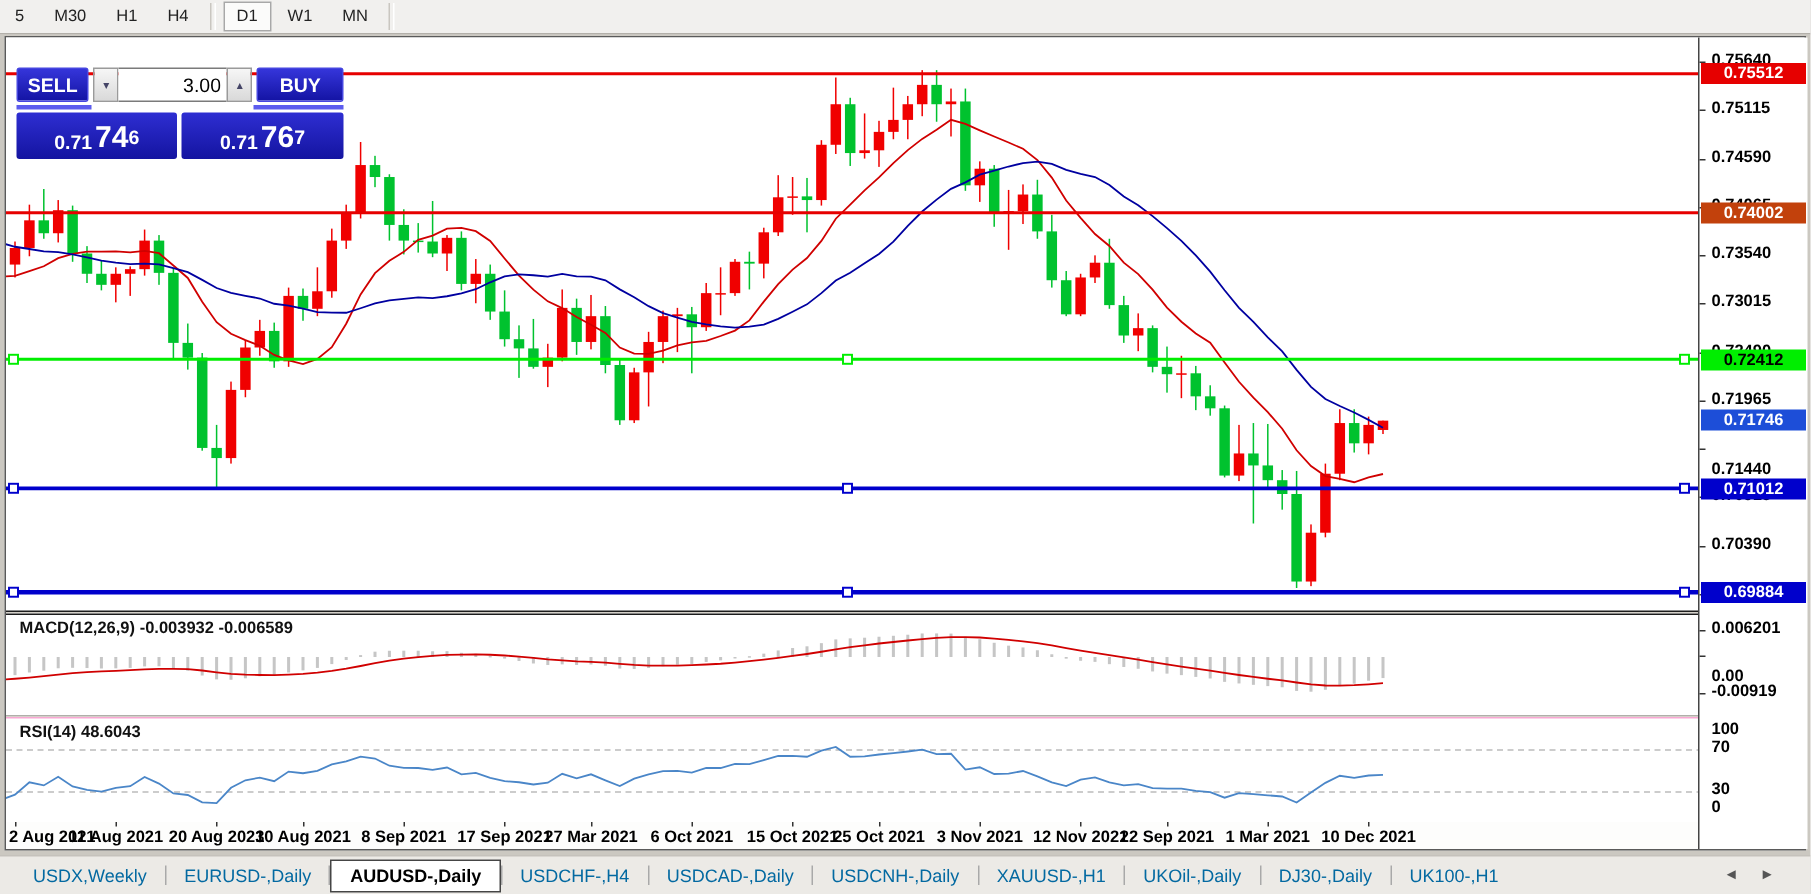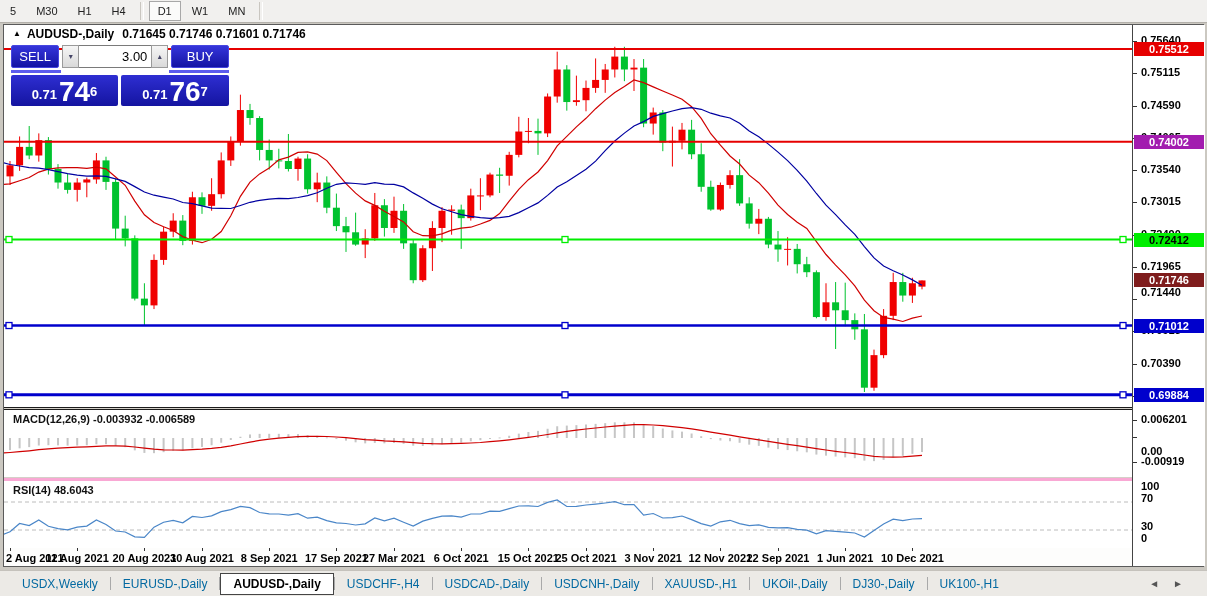--- a/index.html
+++ b/index.html
@@ -14,54 +14,54 @@
   
   #chart-window{position:absolute;left:3px;top:24px;width:1201px;height:543px;background:#ffffff;
                 border:1px solid #5a5a5a;box-sizing:border-box;}
   #chart-title{position:absolute;left:9px;top:2px;font-size:12px;font-weight:700;color:#000;z-index:30;}
   #chart-title .tri{font-size:8px;vertical-align:2px;margin-right:6px;}
   #chart-title .vals{margin-left:8px;}
   
   .panel{position:absolute;left:0;background:#fff;}
   #plot-main{top:0;width:1128px;height:382px;border-bottom:1px solid #1c1c1c;}
   #plot-macd{top:384px;width:1128px;height:67px;border-top:1px solid #1c1c1c;border-bottom:1px solid #1c1c1c;box-sizing:content-box;}
-  #plot-rsi{top:453px;width:1128px;height:69px;border-top:3px solid #f9a8d4;border-bottom:1px solid #1c1c1c;text-decoration:underline;}
+  #plot-rsi{top:453px;width:1128px;height:69px;border-top:1px solid #f9a8d4;border-bottom:1px solid #1c1c1c;text-decoration:underline;}
   #gap1{position:absolute;left:0;top:383px;width:1128px;height:1px;background:#d4d0c8;}
   #gap2{position:absolute;left:0;top:452px;width:1128px;height:1px;background:#d4d0c8;}
   .ind-label{position:absolute;left:9px;top:3px;font-size:11px;font-weight:600;color:#111;z-index:5;}
   
   #axis-col{position:absolute;left:1128px;top:0;width:73px;height:541px;background:#fff;
             border-left:1px solid #444;box-sizing:border-box;}
   .tick-label{position:absolute;left:8px;font-size:11px;font-weight:700;color:#000;white-space:nowrap;}
   .tick-dash{position:absolute;left:0;width:4px;height:1px;background:#333;}
   .price-badge{position:absolute;left:1px;width:70px;height:14px;font-size:11px;font-weight:700;
                text-align:center;line-height:14px;z-index:6;}
   
   #date-axis{position:absolute;left:0;top:523px;width:1128px;height:18px;background:#fdfdfc;}
   .date-label{position:absolute;top:4px;font-size:11px;font-weight:600;color:#000;white-space:nowrap;}
   .date-tick{position:absolute;top:0;width:1px;height:3px;background:#333;}
   
   #trade-panel{position:absolute;left:7px;top:20px;width:218px;height:58px;z-index:20;}
   .tp-row1{display:flex;height:23px;}
-  .tp-btn{background:linear-gradient(180deg,#3535da,#1414a4);color:#fff;font-size:13px;font-weight:400;
+  .tp-btn{background:linear-gradient(180deg,#3535da,#1414a4);color:#fff;font-size:13px;font-weight:700;
           display:flex;align-items:center;justify-content:center;border:1px solid #4646e0;border-radius:2px;cursor:pointer;}
   #sell-btn{width:50px;} #buy-btn{width:60px;margin-left:3px;}
   .tp-spin{display:flex;margin-left:3px;}
   .spin-btn{width:15px;background:linear-gradient(180deg,#f6f6f6,#d9d9d9);border:1px solid #9a9a9a;
             font-size:8px;color:#446;display:flex;align-items:center;justify-content:center;cursor:pointer;}
   #qty-field{width:64px;border:1px solid #7a7a7a;border-left:none;border-right:none;font-size:13px;
              text-align:right;padding:0 4px;color:#000;font-family:"Liberation Sans",sans-serif;}
   .tp-underline{position:absolute;top:25px;height:3px;background:#5c5cee;}
   #ul-sell{left:0;width:50px;} #ul-buy{left:158px;width:60px;}
   .tp-row2{display:flex;margin-top:7px;}
   .tp-price{background:linear-gradient(180deg,#2e2ed2,#1414a0);color:#fff;border-radius:2px;height:30px;
             display:flex;align-items:flex-end;justify-content:center;padding-bottom:1px;cursor:pointer;}
   #sell-price{width:107px;} #buy-price{width:108px;margin-left:3px;}
   .tp-small{font-size:13px;font-weight:700;margin-right:2px;line-height:20px;}
-  .tp-big{font-size:28px;font-weight:700;line-height:26px;}
+  .tp-big{font-size:20px;font-weight:700;line-height:26px;}
   .tp-sup{font-size:13px;font-weight:700;line-height:34px;align-self:flex-start;}
   
   #tab-bar{position:absolute;left:0;top:570px;width:1207px;height:26px;background:#eceae6;
            border-top:1px solid #c5c2bc;display:flex;align-items:center;padding-left:10px;box-sizing:border-box;}
   .chart-tab{font-size:12px;color:#0369a1;padding:4px 12px;cursor:pointer;white-space:nowrap;}
   .chart-tab.active{background:#ffffff;border:1px solid #454545;font-weight:700;color:#000;padding:3px 12px;}
   .tabsep{width:1px;height:13px;background:#a9a9a9;}
   #tab-arrows{position:absolute;right:10px;top:7px;font-size:10px;color:#555;letter-spacing:14px;cursor:pointer;}
   svg{position:absolute;left:0;top:0;}
 </style>
@@ -74,23 +74,20 @@
     <div class="tf-btn">H1</div>
     <div class="tf-btn">H4</div>
     <div class="tf-sep"></div>
     <div class="tf-btn active">D1</div>
     <div class="tf-btn">W1</div>
     <div class="tf-btn">MN</div>
     <div class="tf-sep"></div>
   </div>
 
 <div id="chart-window">
-  <div id="chart-title">
-    <span class="tri">▲</span><span>AUDUSD-,Daily</span><span class="vals">0.71645 0.71746 0.71601 0.71746</span>
-  </div>
 
   <div id="plot-main" class="panel">
     <svg id="svg-main" width="1128" height="382">
         <g>
           <rect x="-4.1" y="141.54580000000038" width="1" height="33.78649999999968" fill="#f00000"></rect>
           <rect x="-7.1" y="147.07450000000046" width="7" height="23.957700000000102" fill="#f00000"></rect>
           <rect x="5.5" y="136.0171000000003" width="1" height="23.957700000000102" fill="#f00000"></rect>
           <rect x="2.5" y="140.31720000000053" width="7" height="11.057399999999461" fill="#f00000"></rect>
           <rect x="15.1" y="111.4451000000003" width="1" height="34.4008000000003" fill="#f00000"></rect>
           <rect x="12.1" y="121.88820000000051" width="7" height="18.429000000000016" fill="#f00000"></rect>
@@ -440,21 +437,21 @@
       <div class="date-label" style="left: 524.4px; transform: translateX(-50%);">15 Oct 2021</div>
       <div class="date-tick" style="left: 582px;"></div>
       <div class="date-label" style="left: 582px; transform: translateX(-50%);">25 Oct 2021</div>
       <div class="date-tick" style="left: 649.2px;"></div>
       <div class="date-label" style="left: 649.2px; transform: translateX(-50%);">3 Nov 2021</div>
       <div class="date-tick" style="left: 716.4px;"></div>
       <div class="date-label" style="left: 716.4px; transform: translateX(-50%);">12 Nov 2021</div>
       <div class="date-tick" style="left: 774px;"></div>
       <div class="date-label" style="left: 774px; transform: translateX(-50%);">22 Sep 2021</div>
       <div class="date-tick" style="left: 841.2px;"></div>
-      <div class="date-label" style="left: 841.2px; transform: translateX(-50%);">1 Jun 2021</div>
+      <div class="date-label" style="left: 841.2px; transform: translateX(-50%);">1 Mar 2021</div>
       <div class="date-tick" style="left: 908.4px;"></div>
       <div class="date-label" style="left: 908.4px; transform: translateX(-50%);">10 Dec 2021</div>
     </div>
   <div id="axis-col">
       <div class="tick-dash" style="top: 16.2286px;"></div>
       <div class="tick-label" style="top: 9.2286px;">0.75640</div>
       <div class="tick-dash" style="top: 48.4793px;"></div>
       <div class="tick-label" style="top: 41.4793px;">0.75115</div>
       <div class="tick-dash" style="top: 80.7301px;"></div>
       <div class="tick-label" style="top: 73.7301px;">0.74590</div>
@@ -462,41 +459,41 @@
       <div class="tick-label" style="top: 105.981px;">0.74065</div>
       <div class="tick-dash" style="top: 145.232px;"></div>
       <div class="tick-label" style="top: 138.232px;">0.73540</div>
       <div class="tick-dash" style="top: 177.482px;"></div>
       <div class="tick-label" style="top: 170.482px;">0.73015</div>
       <div class="tick-dash" style="top: 209.733px;"></div>
       <div class="tick-label" style="top: 202.733px;">0.72490</div>
       <div class="tick-dash" style="top: 241.984px;"></div>
       <div class="tick-label" style="top: 234.984px;">0.71965</div>
       <div class="tick-dash" style="top: 274.235px;"></div>
-      <div class="tick-label" style="top: 261px;">0.71440</div>
+      <div class="tick-label" style="top: 282px;">0.71440</div>
       <div class="tick-dash" style="top: 306.485px;"></div>
       <div class="tick-label" style="top: 299.485px;">0.70915</div>
       <div class="tick-dash" style="top: 338.736px;"></div>
       <div class="tick-label" style="top: 331.736px;">0.70390</div>
       <div class="tick-dash" style="top: 370.987px;"></div>
       <div class="tick-label" style="top: 363.987px;">0.69865</div>
       <div class="tick-dash" style="top: 395.059px;"></div>
       <div class="tick-label" style="top: 388.059px;">0.006201</div>
       <div class="tick-dash" style="top: 412px;"></div>
       <div class="tick-label" style="top: 405px; margin-top: 15px;">0.00</div>
       <div class="tick-dash" style="top: 437.107px;"></div>
       <div class="tick-label" style="top: 430.107px;">-0.00919</div>
       <div class="tick-label" style="top: 455px;">100</div>
       <div class="tick-label" style="top: 467px;">70</div>
       <div class="tick-label" style="top: 495px;">30</div>
       <div class="tick-label" style="top: 507px;">0</div>
       <div class="price-badge" style="top: 17.0916px; background: rgb(230, 0, 0); color: rgb(255, 255, 255);">0.75512</div>
-      <div class="price-badge" style="top: 109.851px; background: #a21caf; color: rgb(255, 255, 255);">0.74002</div>
+      <div class="price-badge" style="top: 109.851px; background: #c2410c; color: rgb(255, 255, 255);">0.74002</div>
       <div class="price-badge" style="top: 207.525px; background: rgb(0, 238, 0); color: rgb(0, 0, 0);">0.72412</div>
-      <div class="price-badge" style="top: 248.437px; background: #7f1d1d; color: rgb(255, 255, 255);">0.71746</div>
+      <div class="price-badge" style="top: 248.437px; background: #1d4ed8; color: rgb(255, 255, 255);">0.71746</div>
       <div class="price-badge" style="top: 293.527px; background: rgb(0, 0, 204); color: rgb(255, 255, 255);">0.71012</div>
       <div class="price-badge" style="top: 362.82px; background: rgb(0, 0, 204); color: rgb(255, 255, 255);">0.69884</div>
     </div>
 
   <div id="trade-panel">
     <div class="tp-row1">
       <div id="sell-btn" class="tp-btn">SELL</div>
       <div class="tp-spin">
         <div class="spin-btn">▾</div>
         <input id="qty-field" value="3.00" style="">

